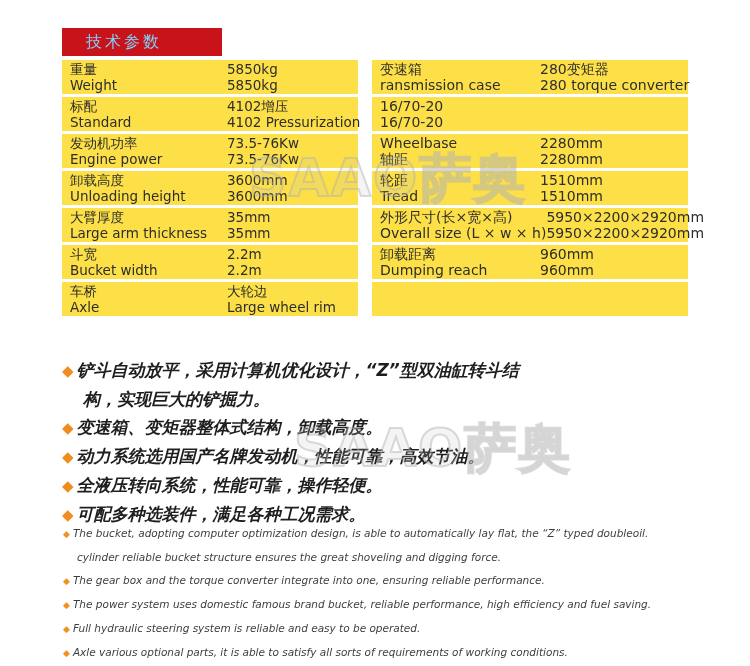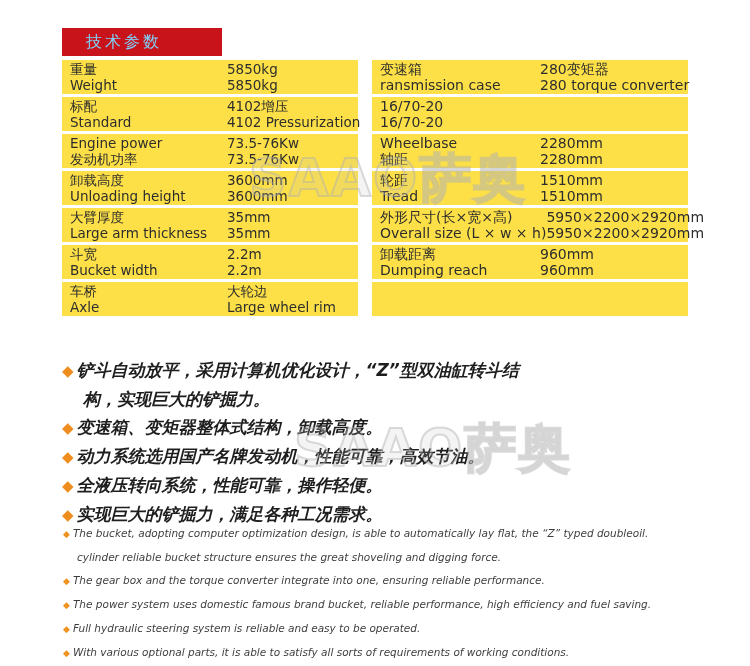--- a/index.html
+++ b/index.html
@@ -73,22 +73,22 @@
             <div class="line">标配</div>
             <div class="line">Standard</div>
           </div>
           <div class="cell val">
             <div class="line">4102增压</div>
             <div class="line">4102 Pressurization</div>
           </div>
         </div>
         <div class="spec-row">
           <div class="cell lbl">
+            <div class="line">发动机功率</div>
             <div class="line">Engine power</div>
-            <div class="line">发动机功率</div>
           </div>
           <div class="cell val">
             <div class="line">73.5-76Kw</div>
             <div class="line">73.5-76Kw</div>
           </div>
         </div>
         <div class="spec-row">
           <div class="cell lbl">
             <div class="line">卸载高度</div>
             <div class="line">Unloading height</div>
@@ -201,35 +201,35 @@
       <div class="feat feat-zh">
         <div class="fline"><span class="diamond">◆</span><span class="ftext">变速箱、变矩器整体式结构，卸载高度。</span></div>
       </div>
       <div class="feat feat-zh">
         <div class="fline"><span class="diamond">◆</span><span class="ftext">动力系统选用国产名牌发动机，性能可靠，高效节油。</span></div>
       </div>
       <div class="feat feat-zh">
         <div class="fline"><span class="diamond">◆</span><span class="ftext">全液压转向系统，性能可靠，操作轻便。</span></div>
       </div>
       <div class="feat feat-zh">
-        <div class="fline"><span class="diamond">◆</span><span class="ftext">实现巨大的铲掘力，满足各种工况需求。</span></div>
+        <div class="fline"><span class="diamond">◆</span><span class="ftext">可配多种选装件，满足各种工况需求。</span></div>
       </div>
     </div>
   <div class="features-en">
       <div class="feat feat-en">
         <div class="fline"><span class="diamond">◆</span><span class="ftext">The bucket, adopting computer optimization design, is able to automatically lay flat, the  “Z”  typed doubleoil.</span></div>
         <div class="fline cont"><span class="ftext">cylinder reliable bucket structure ensures the great shoveling and digging force.</span></div>
       </div>
       <div class="feat feat-en">
         <div class="fline"><span class="diamond">◆</span><span class="ftext">The gear box and the torque converter integrate into one, ensuring reliable performance.</span></div>
       </div>
       <div class="feat feat-en">
         <div class="fline"><span class="diamond">◆</span><span class="ftext">The power system uses domestic famous brand bucket, reliable performance, high efficiency and fuel saving.</span></div>
       </div>
       <div class="feat feat-en">
         <div class="fline"><span class="diamond">◆</span><span class="ftext">Full hydraulic steering system is reliable and easy to be operated.</span></div>
       </div>
       <div class="feat feat-en">
-        <div class="fline"><span class="diamond">◆</span><span class="ftext">With various optional parts, it is able to satisfy all sorts of requirements of working conditions.</span></div>
+        <div class="fline"><span class="diamond">◆</span><span class="ftext">Axle various optional parts, it is able to satisfy all sorts of requirements of working conditions.</span></div>
       </div>
     </div>
 
 </div>
 
 </body></html>

